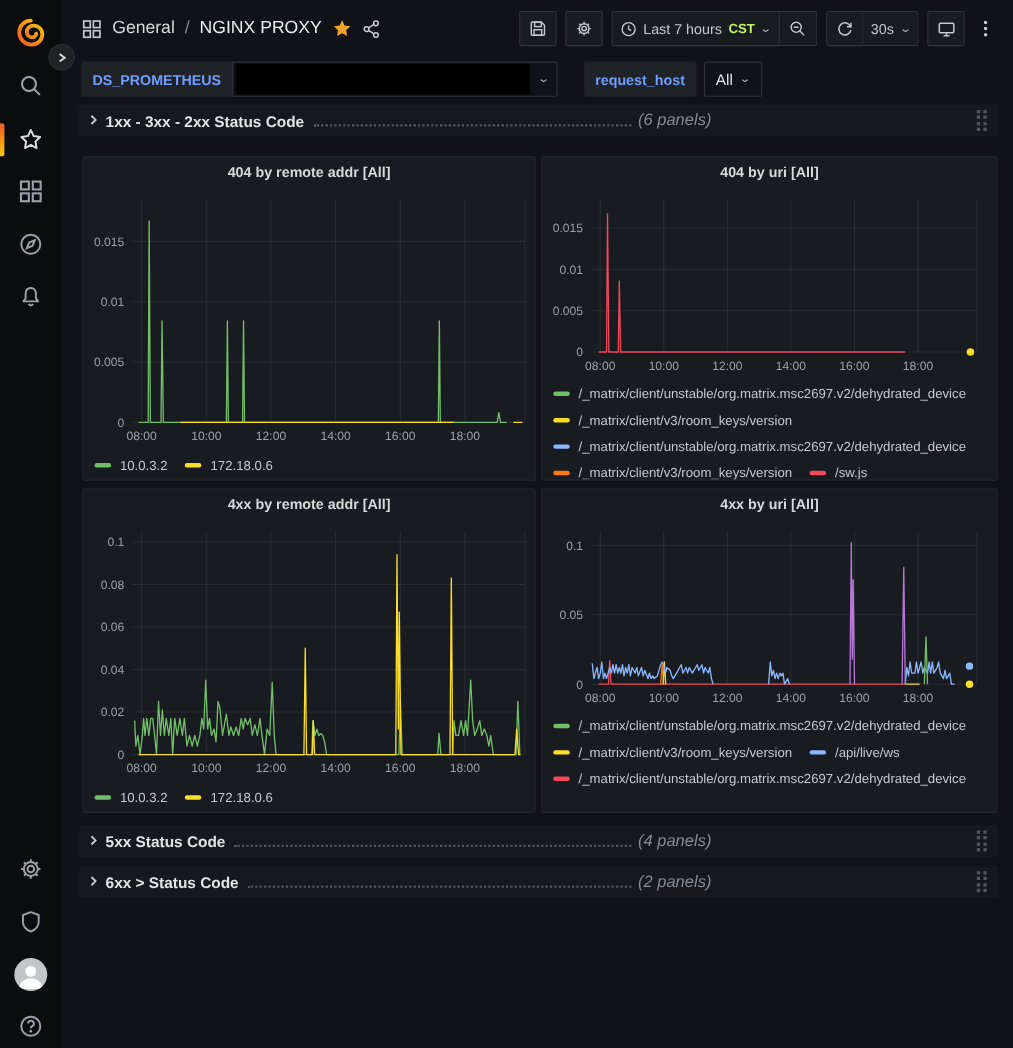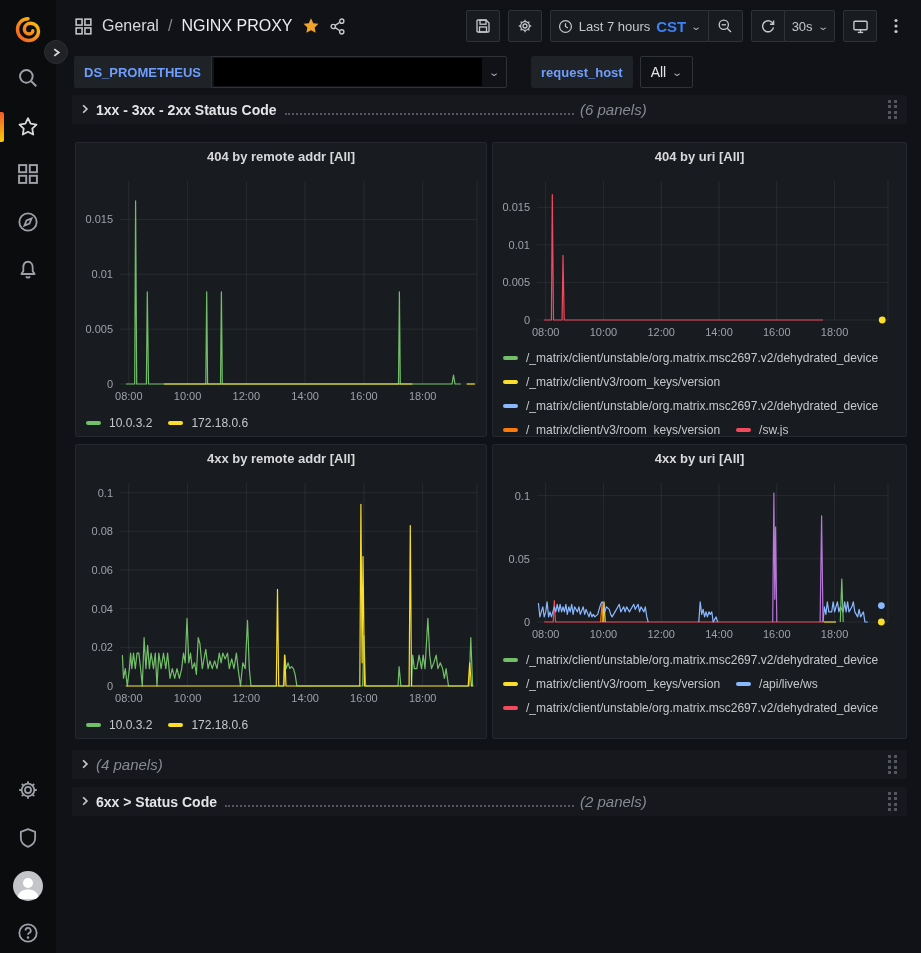--- a/index.html
+++ b/index.html
@@ -22,21 +22,21 @@
   .crumb-section { color:#d8d9da; }
   .crumb-divider { color:#85888f; }
   .crumb-title { color:#eceded; }
   .toolbar { position:absolute; right:14px; top:10px; display:flex; align-items:center; gap:8px; }
   .tbtn { height:32px; min-width:34px; padding:0 7px; background:#181b1f; border:1px solid #2f3237; border-radius:2px;
     display:flex; align-items:center; justify-content:center; gap:6px; color:#c7c8cc; font-size:13px; }
   .tbtn.noborder { border:none; background:transparent; min-width:22px; }
   .btn-group { display:flex; }
   .btn-group .tbtn:first-child { border-radius:2px 0 0 2px; }
   .btn-group .tbtn:last-child { border-radius:0 2px 2px 0; border-left:none; }
-  .tz { color:#3b82f6; font-weight:700; font-size:15px; }
+  .tz { color:#bef264; font-weight:700; font-size:12px; }
   .caret { font-size:10px; color:#aeb0b5; transform:scaleX(1.4); }
 
   
   .varrow { position:absolute; left:56px; top:52px; width:865px; height:40px; display:flex; align-items:center; }
   .var-label { height:32px; margin-left:18px; padding:0 10px; background:#1f2227; border-radius:2px 0 0 2px;
     display:flex; align-items:center; color:#6e9fff; font-size:13px; font-weight:700; }
   .var-value { height:32px; width:296px; border:1px solid #2f3237; border-radius:0 2px 2px 0; background:#111217;
     display:flex; align-items:center; padding:0 8px 0 2px; }
   .redacted { flex:1; height:28px; background:#000; border-radius:1px; }
   .var-label2 { margin-left:24px; border-radius:2px; }
@@ -479,20 +479,24 @@
               </div>
             </div>
           </div>
         </div>
       </div>
       <div class="gap11"></div>
       <div class="row-header collapsed">
         <span class="chev"><svg width="10" height="10" viewBox="0 0 8 8">
             <path d="M2.5 1 L5.5 4 L2.5 7" stroke="#c7c8cc" stroke-width="1.4" fill="none"></path>
           </svg></span>
+        <div class="row-title-group">
+          <span class="row-title">5xx Status Code</span>
+          <span class="row-dots"></span>
+        </div>
         <span class="row-count">(4 panels)</span>
         <span class="row-spacer"></span>
         <div class="drag-handle">
           <i></i>
           <i></i>
           <i></i>
           <i></i>
           <i></i>
           <i></i>
           <i></i>

